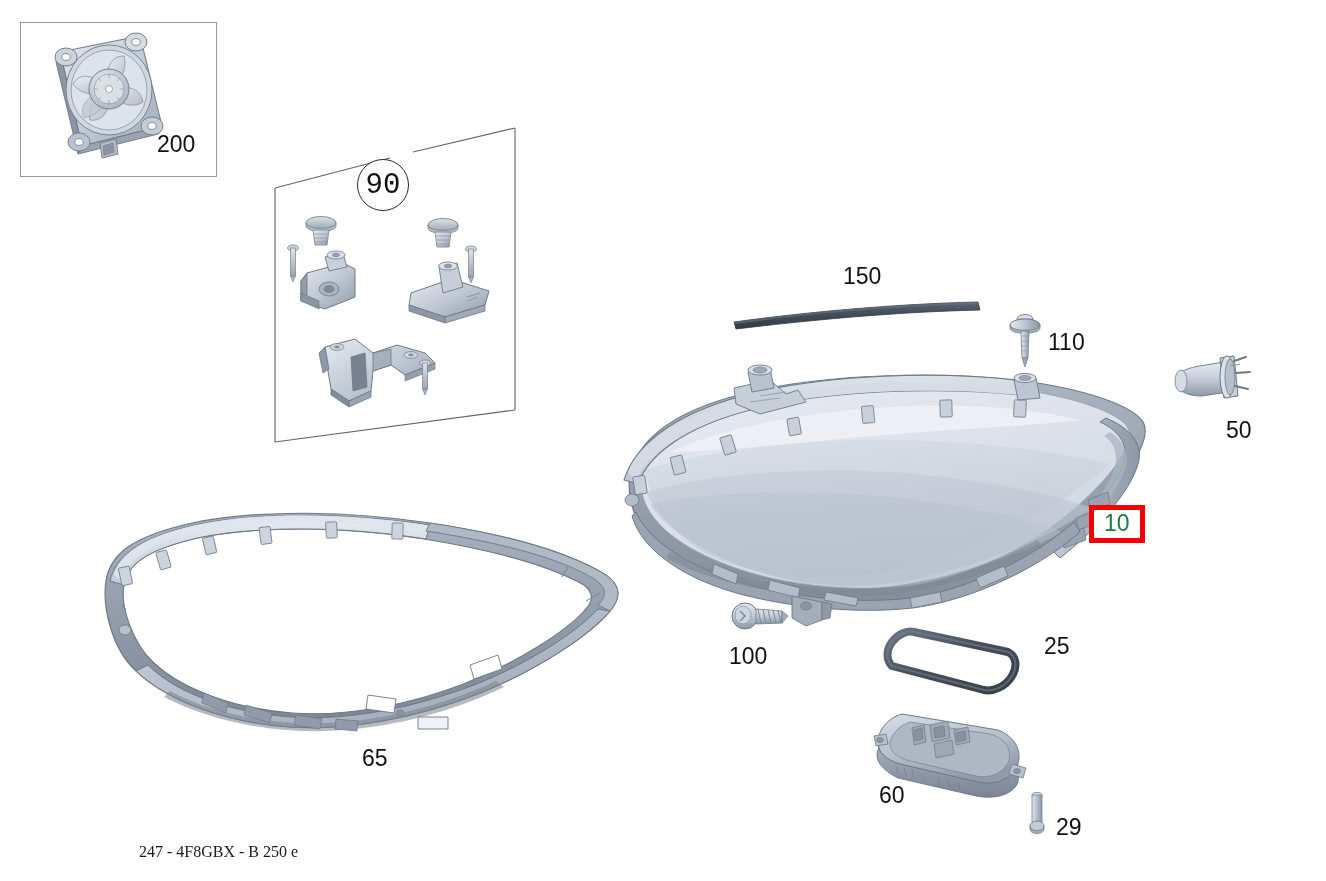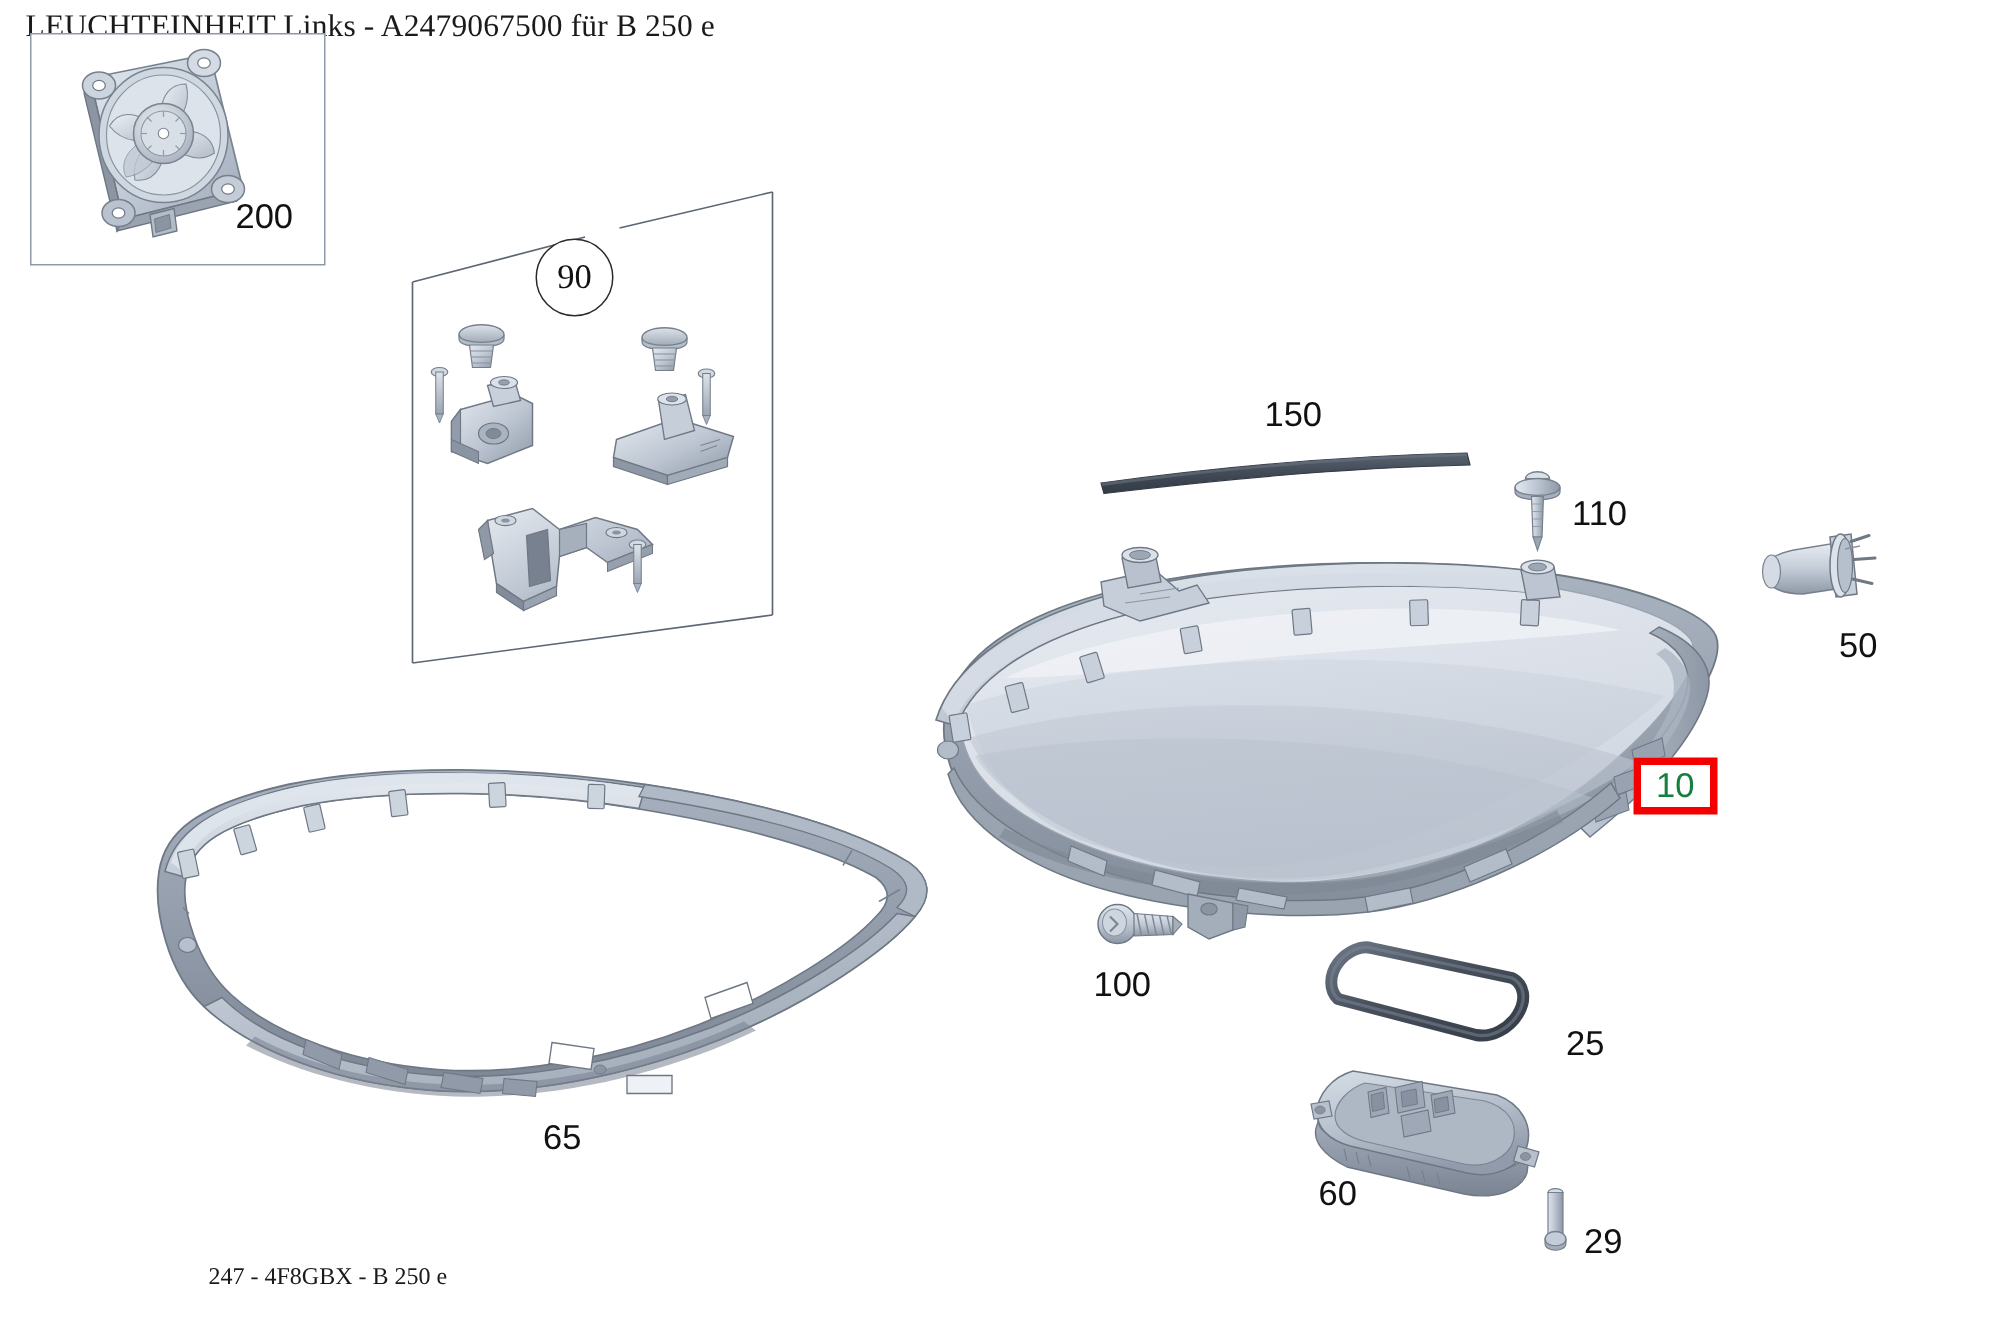--- a/index.html
+++ b/index.html
@@ -58,22 +58,22 @@
     white-space: nowrap;
     box-sizing: border-box;
   }
   .circle-callout {
     position: absolute;
     width: 52px;
     height: 52px;
     border: 1.4px solid #2a2a2a;
     border-radius: 50%;
     background: #ffffff;
-    font-family: Liberation Serif, serif;
-    font-size: 23px;
+    font-family: Liberation Mono, monospace;
+    font-size: 29px;
     color: #111111;
     display: flex;
     align-items: center;
     justify-content: center;
     box-sizing: border-box;
     z-index: 6;
   }
   
   .inset-box {
     position: absolute;
@@ -86,21 +86,20 @@
     position: absolute;
     overflow: visible;
   }
   svg { display: block; overflow: visible; }
 </style>
 </head>
 <body>
 
 <div id="page">
 
-  <div class="title">LEUCHTEINHEIT Links - A2479067500 für B 250 e</div>
 
   <div class="inset-box" style="left:20px; top:22px; width:197px; height:155px;"></div>
 
   <div class="art" style="left:46px; top:30px; width:125px; height:135px;">
     <svg width="125" height="135" viewBox="0 0 125 135">
       <defs>
         <linearGradient id="gFanBody" x1="0" y1="0" x2="1" y2="1">
           <stop offset="0%" stop-color="#e3e8ef"></stop>
           <stop offset="50%" stop-color="#c3ccd8"></stop>
           <stop offset="100%" stop-color="#9fa9b8"></stop>
@@ -480,21 +479,21 @@
           <stop offset="45%" stop-color="#464f5a"></stop>
           <stop offset="100%" stop-color="#353d47"></stop>
         </linearGradient>
       </defs>
       <path d="M36,8 C30,6 20,10 14,18 C8,26 8,36 14,42 L106,66 C116,68 128,62 134,52
                C140,42 138,32 130,28 Z" fill="none" stroke="url(#gGasket)" stroke-width="8" stroke-linejoin="round"></path>
       <path d="M36,8 C30,6 20,10 14,18 C8,26 8,36 14,42 L106,66 C116,68 128,62 134,52
                C140,42 138,32 130,28 Z" fill="none" stroke="#7a8493" stroke-width="2.2" stroke-linejoin="round" opacity=".55"></path>
     </svg>
   </div>
-  <div class="callout" style="left:1044px; top:684px;">25</div>
+  <div class="callout" style="left:1044px; top:635px;">25</div>
 
   <div class="art" style="left:868px; top:708px; width:180px; height:92px;">
     <svg width="180" height="92" viewBox="0 0 180 92">
       <defs>
         <linearGradient id="gMod" x1="0" y1="0" x2="0.4" y2="1">
           <stop offset="0%" stop-color="#d6dde6"></stop>
           <stop offset="55%" stop-color="#b6c0cc"></stop>
           <stop offset="100%" stop-color="#919bab"></stop>
         </linearGradient>
         <linearGradient id="gModSide" x1="0" y1="0" x2="0" y2="1">

